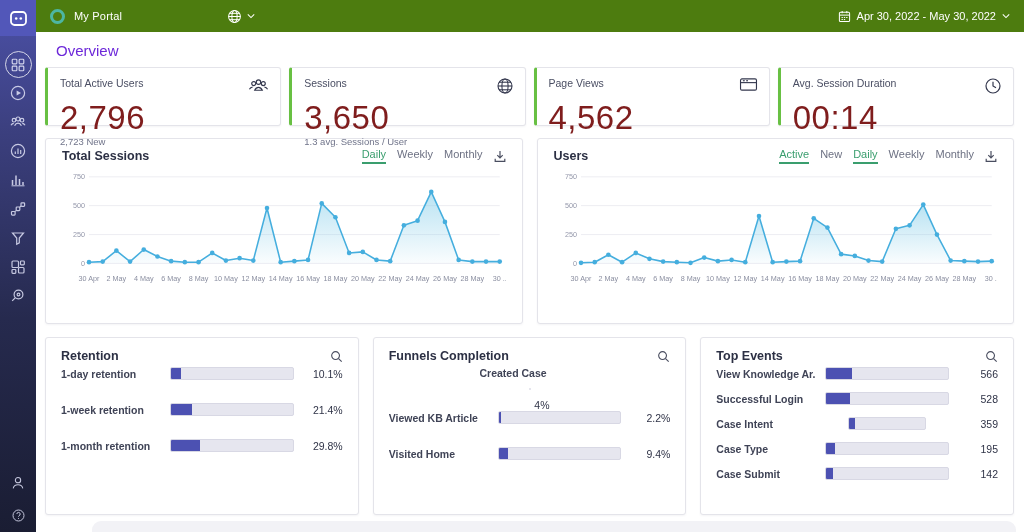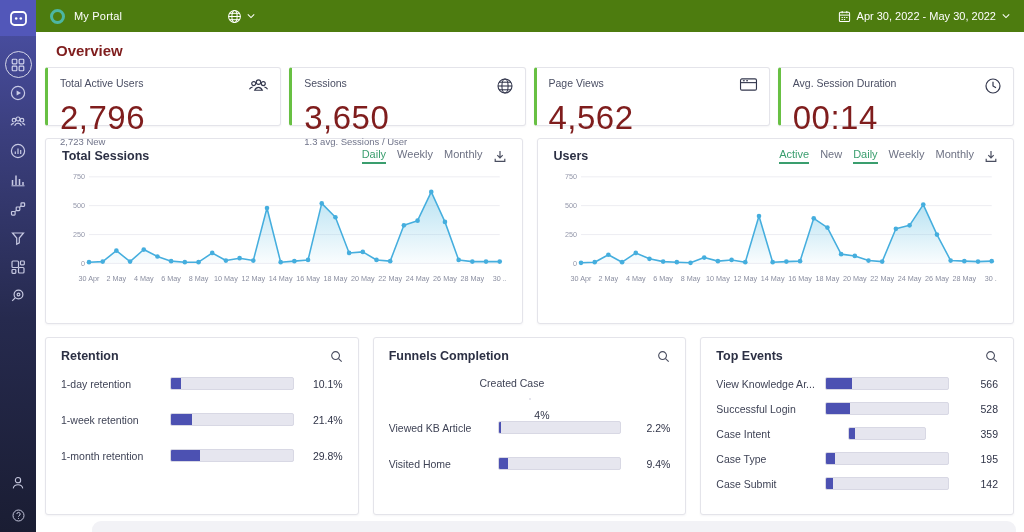--- a/index.html
+++ b/index.html
@@ -22,21 +22,21 @@
   .sidebar { position:fixed; left:0; top:0; width:36px; height:532px;
              background:linear-gradient(180deg,#4c51a8 0%,#3b3f7e 25%,#262a4e 60%,#1a1d33 100%);
              padding-top:56px; display:flex; flex-direction:column; align-items:center; gap:11px; z-index:10; }
   .side-ic { width:18px; height:18px; display:grid; place-items:center; opacity:.9; }
   .side-ic.active { width:27px; height:27px; border:1.2px solid rgba(255,255,255,.85); border-radius:50%; margin:-5px 0; }
   .side-bottom { position:fixed; left:0; bottom:8px; width:36px; display:flex; flex-direction:column;
                  align-items:center; gap:14px; z-index:11; }
 
   
   .main { position:absolute; left:36px; top:32px; right:0; bottom:0; background:#fff; padding:8px 10px 0 9px; }
-  .page-title { font-size:15px; font-weight:bold; color:#7f1d1d; margin:2px 0 8px 11px; }
+  .page-title { font-size:15px; font-weight:normal; color:#6d28d9; margin:2px 0 8px 11px; }
 
   .card { background:#fff; border:1px solid #e4e4ea; border-radius:3px;
           box-shadow:0 1px 2px rgba(40,40,70,.05); }
 
   
   .kpi-row { display:flex; gap:8px; }
   .kpi-card { flex:1; border-left:3px solid #68c043; height:59px; padding:9px 12px 8px; position:relative; }
   .kpi-title { font-size:10.5px; color:#4a4e63; }
   .kpi-icon { position:absolute; right:11px; top:9px; color:#33374d; }
   .kpi-value { font-size:33px; color:#7f1d1d; letter-spacing:.5px; margin-top:11px; line-height:1.1; }
@@ -48,24 +48,24 @@
   .chart-header { display:flex; align-items:center; justify-content:space-between; }
   .chart-title { font-size:12.5px; font-weight:bold; color:#2c3044; }
   .tabs { display:flex; align-items:center; gap:11px; font-size:11px; color:#6d7183; }
   .tab { cursor:pointer; padding-bottom:2px; border-bottom:2px solid transparent; }
   .tab.active { color:#3a9e6e; border-bottom-color:#3a9e6e; }
   .chart-svg { width:100%; height:120px; margin-top:3px; }
 
   
   .bottom-row { display:flex; gap:14px; margin-top:13px; }
   .panel-card { flex:1; height:178px; padding:11px 15px; }
-  .panel-header { display:flex; align-items:center; justify-content:space-between; margin-bottom:14px; }
+  .panel-header { display:flex; align-items:center; justify-content:space-between; margin-bottom:4px; }
   .panel-title { font-size:12.5px; font-weight:bold; color:#2c3044; }
   .stat-row { display:flex; align-items:center; gap:9px; font-size:10.5px; color:#3f4356; }
-  .stat-label { width:100px; flex-shrink:0; white-space:nowrap; overflow:hidden; }
+  .stat-label { width:100px; flex-shrink:0; white-space:nowrap; overflow:hidden;font-weight:bold; }
   .stat-track { flex:1; height:13px; background:#e6e6ef; border:1px solid #d8d8e4; border-radius:2px; overflow:hidden; }
   .stat-fill { height:100%; background:#4c51b2; }
   .stat-value { width:40px; text-align:right; color:#2f3347; flex-shrink:0; }
 
   .bottom-strip { position:fixed; left:92px; right:8px; bottom:0; height:11px;
                   background:#f2f2f6; border-radius:9px 9px 0 0; }
   svg { display:block; }
 </style>
 </head>
 <body>

